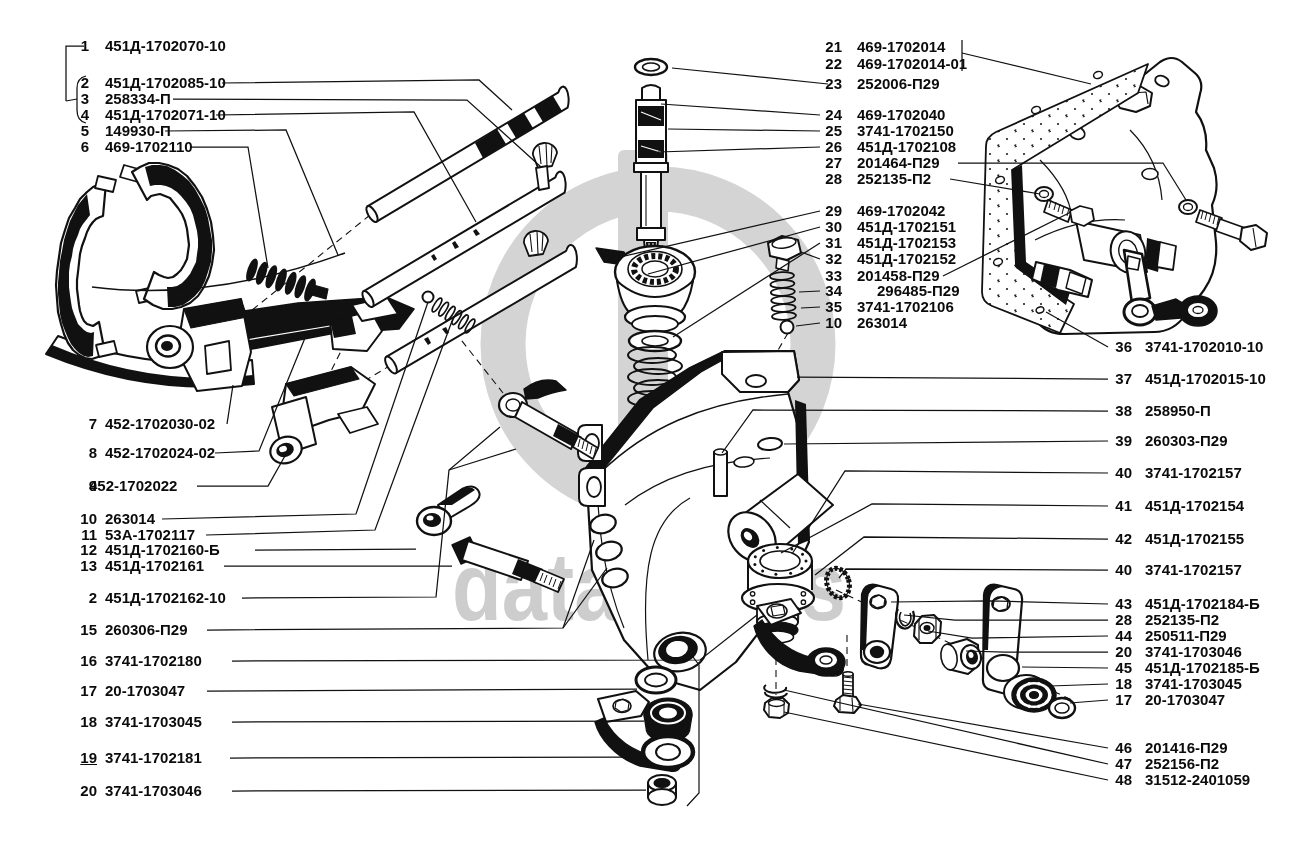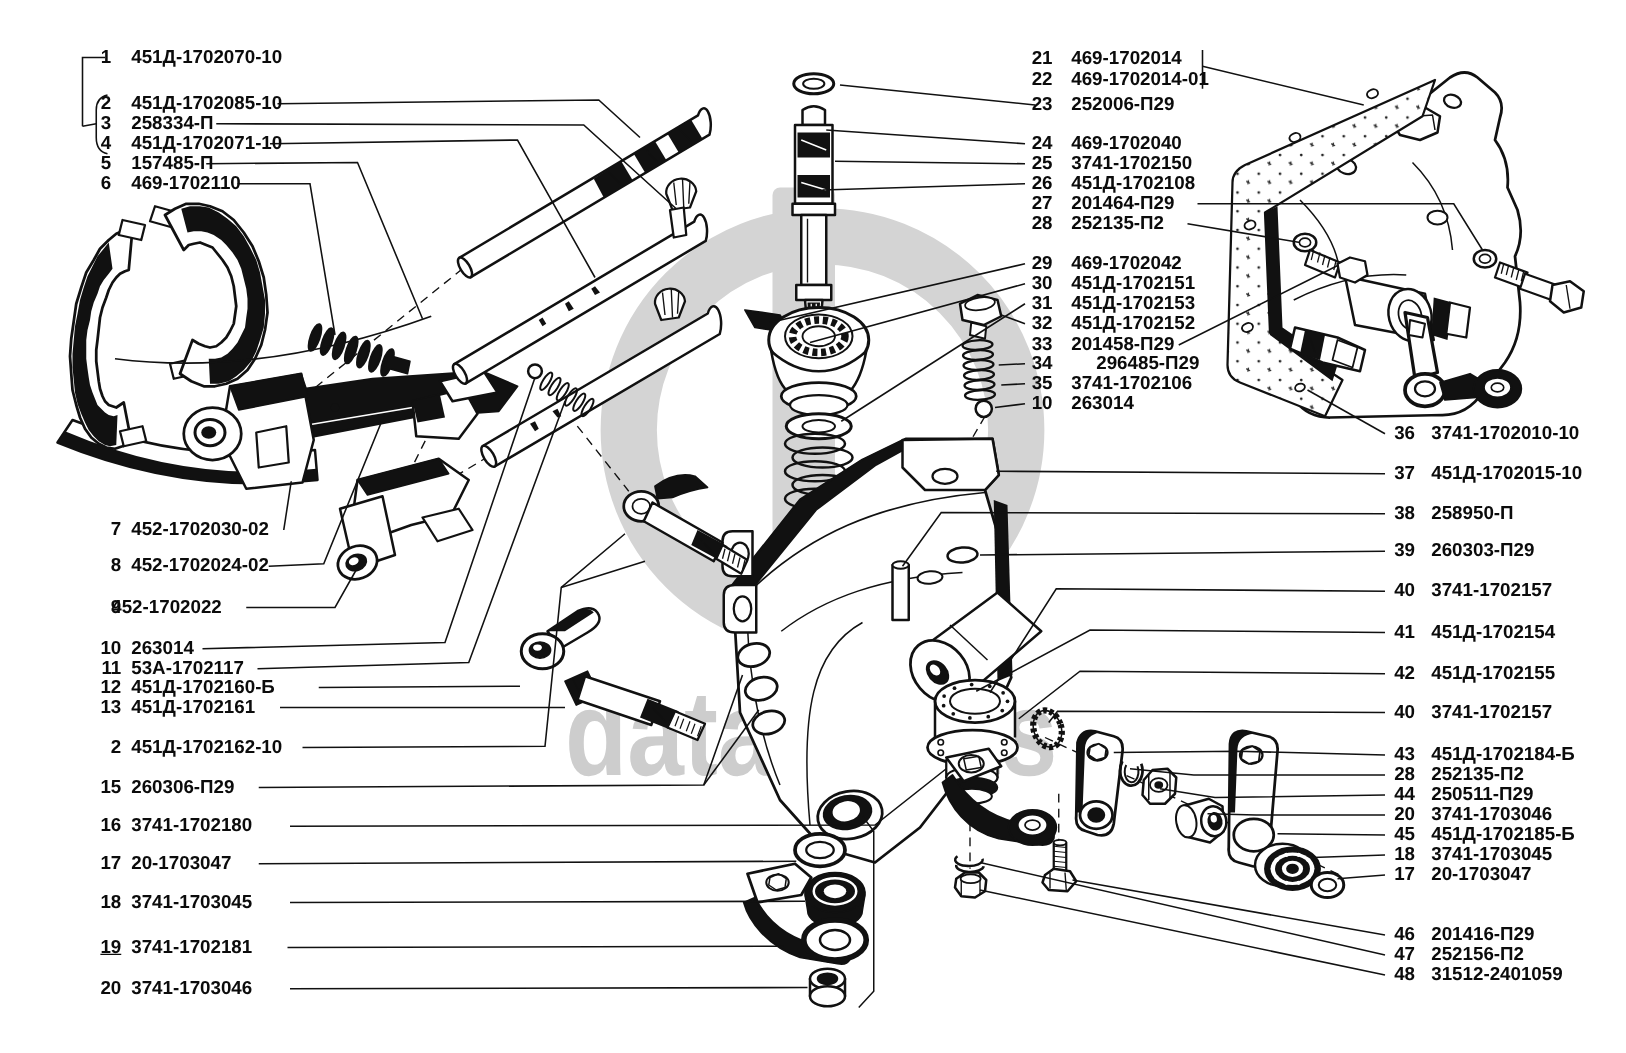--- a/index.html
+++ b/index.html
@@ -528,21 +528,21 @@
       <div class="callout" style="left: 0px; top: 91px;">
         <span class="num" style="left: 55px;">3</span>
         <span class="code" style="left: 105px;">258334-П</span>
       </div>
       <div class="callout" style="left: 0px; top: 107px;">
         <span class="num" style="left: 55px;">4</span>
         <span class="code" style="left: 105px;">451Д-1702071-10</span>
       </div>
       <div class="callout" style="left: 0px; top: 123px;">
         <span class="num" style="left: 55px;">5</span>
-        <span class="code" style="left: 105px;">157485-П</span>
+        <span class="code" style="left: 105px;">149930-П</span>
       </div>
       <div class="callout" style="left: 0px; top: 139px;">
         <span class="num" style="left: 55px;">6</span>
         <span class="code" style="left: 105px;">469-1702110</span>
       </div>
       <div class="callout" style="left: 0px; top: 416px;">
         <span class="num" style="left: 63px;">7</span>
         <span class="code" style="left: 105px;">452-1702030-02</span>
       </div>
       <div class="callout" style="left: 0px; top: 445px;">

